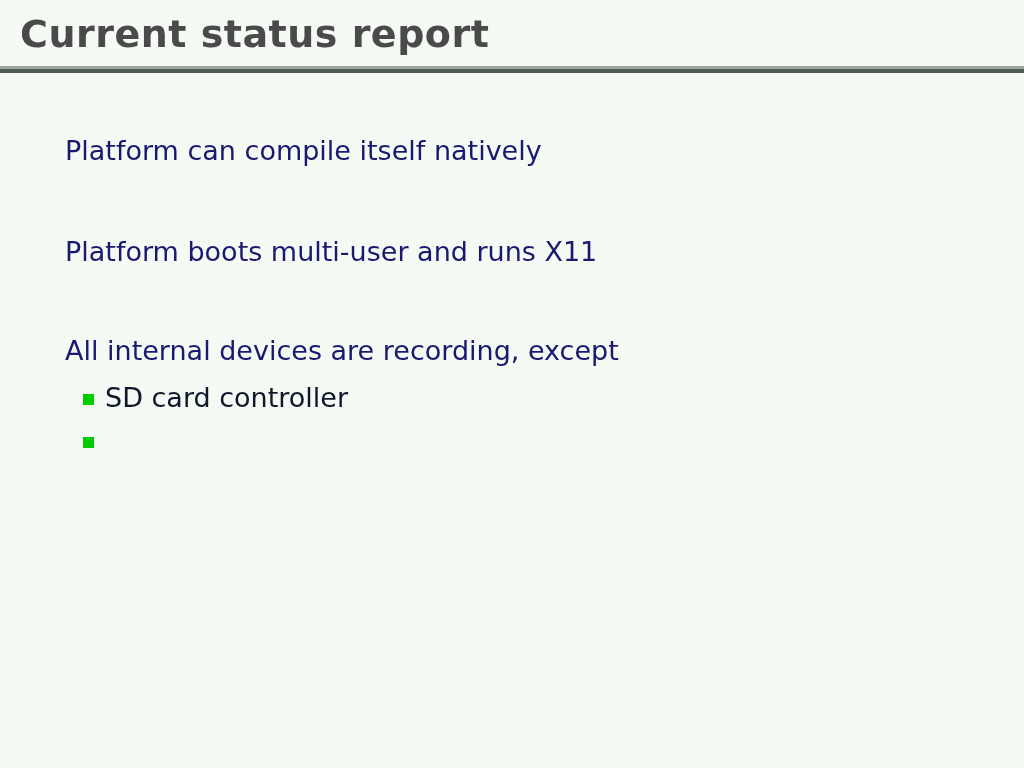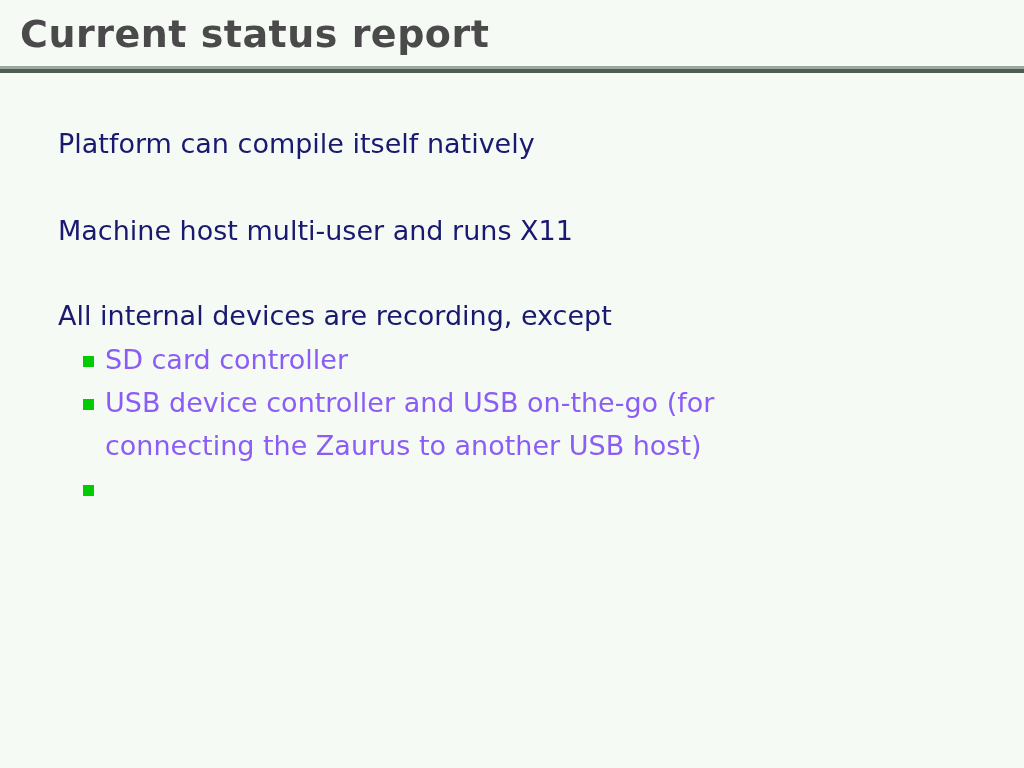--- a/index.html
+++ b/index.html
@@ -71,41 +71,41 @@
     left: 58px;
     top: 126px;
     width: 920px;
   }
 
   .para {
     font-family: "DejaVu Sans", sans-serif;
     font-size: 27px;
     line-height: 36px;
     color: #191970;
-    margin: 0;
+    margin: 7px;
     white-space: nowrap;
   }
 
   .para-spacer-lg { height: 51px; }
   .para-spacer-md { height: 49px; }
 
   #bullet-list {
     list-style: none;
     margin: 4px 0 0 0;
     padding: 0;
   }
 
   .bullet-item {
     position: relative;
     padding-left: 47px;
     margin: 0 0 0 0;
     font-family: "DejaVu Sans", sans-serif;
     font-size: 27px;
     line-height: 43px;
-    color: #8b5cf6;
+    color: #0f172a;
   }
 
   .bullet-item .bullet-marker {
     position: absolute;
     left: 25px;
     top: 18px;
     width: 11px;
     height: 11px;
     background: #00cc00;
     display: block;
@@ -133,36 +133,35 @@
       <div class="rule-bottom"></div>
     </div>
   </div>
 
   <div id="body-area">
 
     <p class="para">Platform can compile itself natively</p>
 
     <div class="para-spacer-lg"></div>
 
-    <p class="para">Machine host multi-user and runs X11</p>
+    <p class="para">Platform boots multi-user and runs X11</p>
 
     <div class="para-spacer-md"></div>
 
     <p class="para">All internal devices are recording, except</p>
 
     <ul id="bullet-list">
 
       <li class="bullet-item">
         <span class="bullet-marker"></span>
         <span class="bullet-text">SD card controller</span>
       </li>
 
       <li class="bullet-item">
         <span class="bullet-marker"></span>
-        <span class="bullet-text">USB device controller and USB on-the-go (for connecting the Zaurus to another USB host)</span>
       </li>
 
       <li class="bullet-item">
         <span class="bullet-marker"></span>
       </li>
 
       <li class="bullet-item green-text">
         <span class="bullet-marker"></span>
       </li>
 

